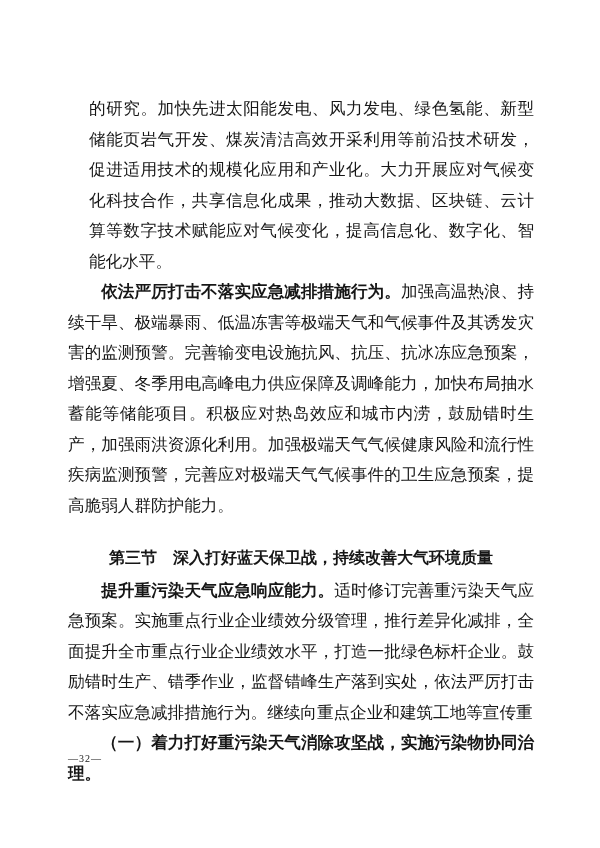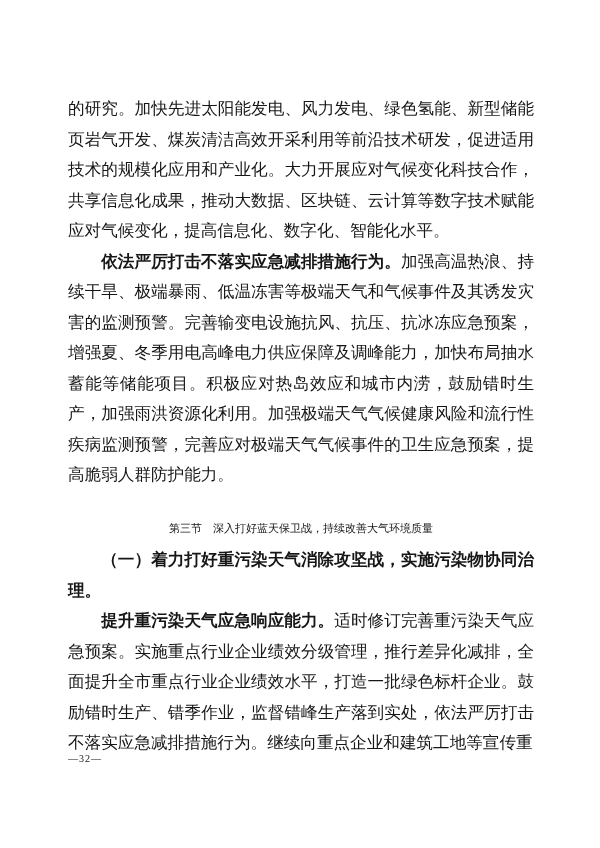--- a/index.html
+++ b/index.html
@@ -20,27 +20,27 @@
     width: 466px;
     font-size: 16.6px;
     line-height: 30.5px;
     text-align: justify;
     text-justify: inter-ideograph;
   }
   .para {
     text-indent: 2em;
     margin: 0;
   }
-  .para.continuation { text-indent: 0; }
+  .para.continuation { text-indent: 0; margin-left: 21px; }
   .lead { font-weight: bold; }
   .section-heading {
     margin: 22px 0 2px 0;
-    font-size: 11px;
+    font-size: 16px;
     line-height: 30.5px;
-    font-weight: normal;
+    font-weight: bold;
     text-align: center;
     text-indent: 0;
   }
   .subsection { font-weight: bold; }
   .page-number {
     position: absolute;
     left: 68px;
     top: 750px;
     font-size: 10px;
     line-height: 18px;
@@ -57,24 +57,24 @@
     <p class="para continuation">
       <span>的研究。加快先进太阳能发电、风力发电、绿色氢能、新型储能页岩气开发、煤炭清洁高效开采利用等前沿技术研发，促进适用技术的规模化应用和产业化。大力开展应对气候变化科技合作，共享信息化成果，推动大数据、区块链、云计算等数字技术赋能应对气候变化，提高信息化、数字化、智能化水平。</span>
     </p>
 
     <p class="para">
       <span class="lead">依法严厉打击不落实应急减排措施行为。</span><span>加强高温热浪、持续干旱、极端暴雨、低温冻害等极端天气和气候事件及其诱发灾害的监测预警。完善输变电设施抗风、抗压、抗冰冻应急预案，增强夏、冬季用电高峰电力供应保障及调峰能力，加快布局抽水蓄能等储能项目。积极应对热岛效应和城市内涝，鼓励错时生产，加强雨洪资源化利用。加强极端天气气候健康风险和流行性疾病监测预警，完善应对极端天气气候事件的卫生应急预案，提高脆弱人群防护能力。</span>
     </p>
 
     <h2 class="section-heading">第三节　深入打好蓝天保卫战，持续改善大气环境质量</h2>
 
+    <p class="para">
+      <span class="lead">提升重污染天气应急响应能力。</span><span>适时修订完善重污染天气应急预案。实施重点行业企业绩效分级管理，推行差异化减排，全面提升全市重点行业企业绩效水平，打造一批绿色标杆企业。鼓励错时生产、错季作业，监督错峰生产落到实处，依法严厉打击不落实应急减排措施行为。继续向重点企业和建筑工地等宣传重</span>
+    </p>
+
     <p class="para subsection">
       <span>（一）着力打好重污染天气消除攻坚战，实施污染物协同治理。</span>
-    </p>
-
-    <p class="para">
-      <span class="lead">提升重污染天气应急响应能力。</span><span>适时修订完善重污染天气应急预案。实施重点行业企业绩效分级管理，推行差异化减排，全面提升全市重点行业企业绩效水平，打造一批绿色标杆企业。鼓励错时生产、错季作业，监督错峰生产落到实处，依法严厉打击不落实应急减排措施行为。继续向重点企业和建筑工地等宣传重</span>
     </p>
 
   </div>
 
   <div class="page-number">—32—</div>
 </div>
 
 </body></html>

